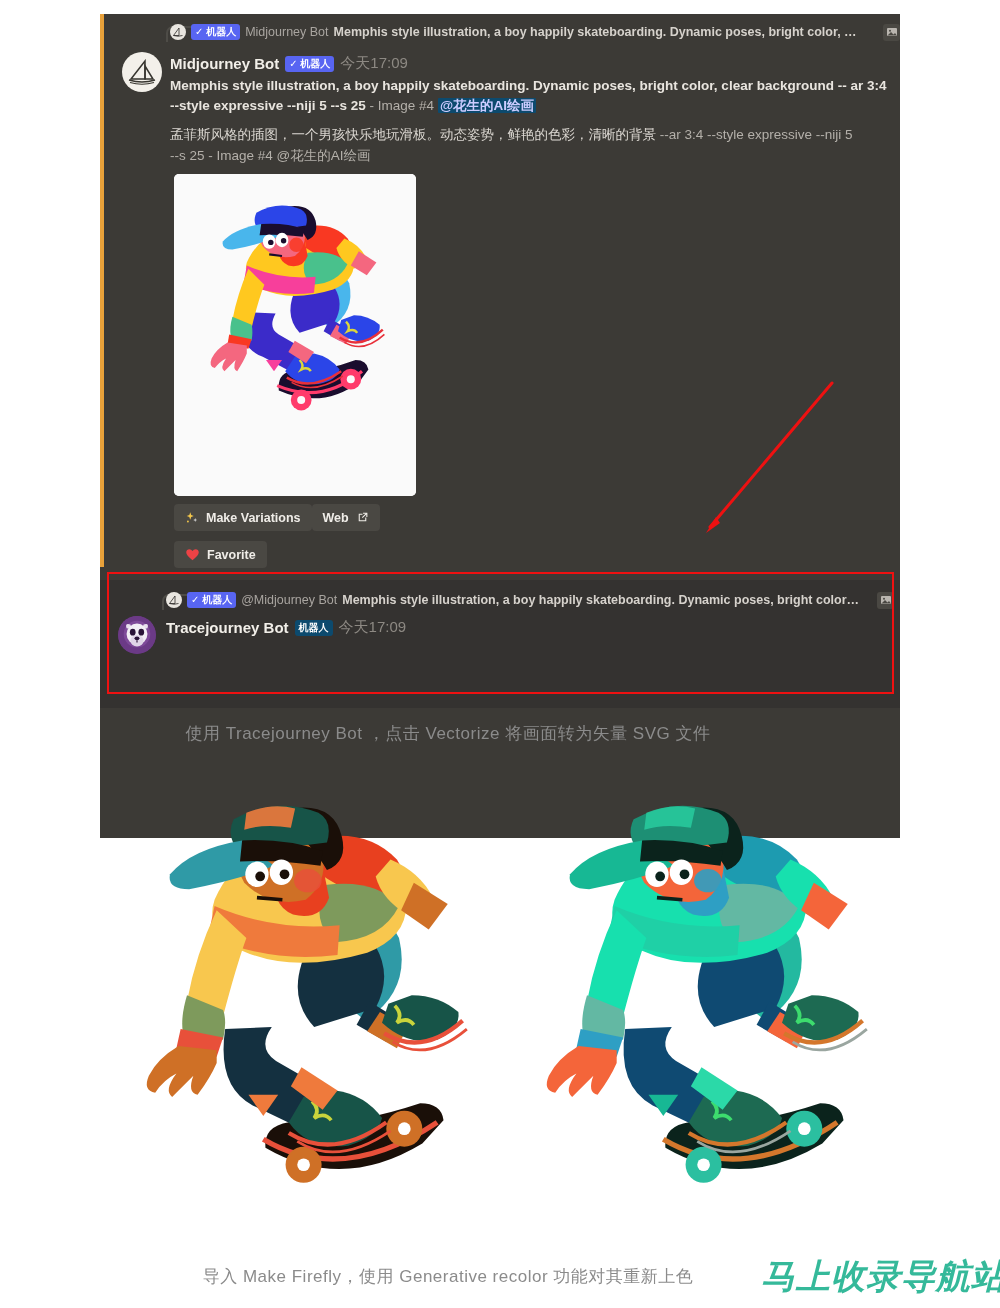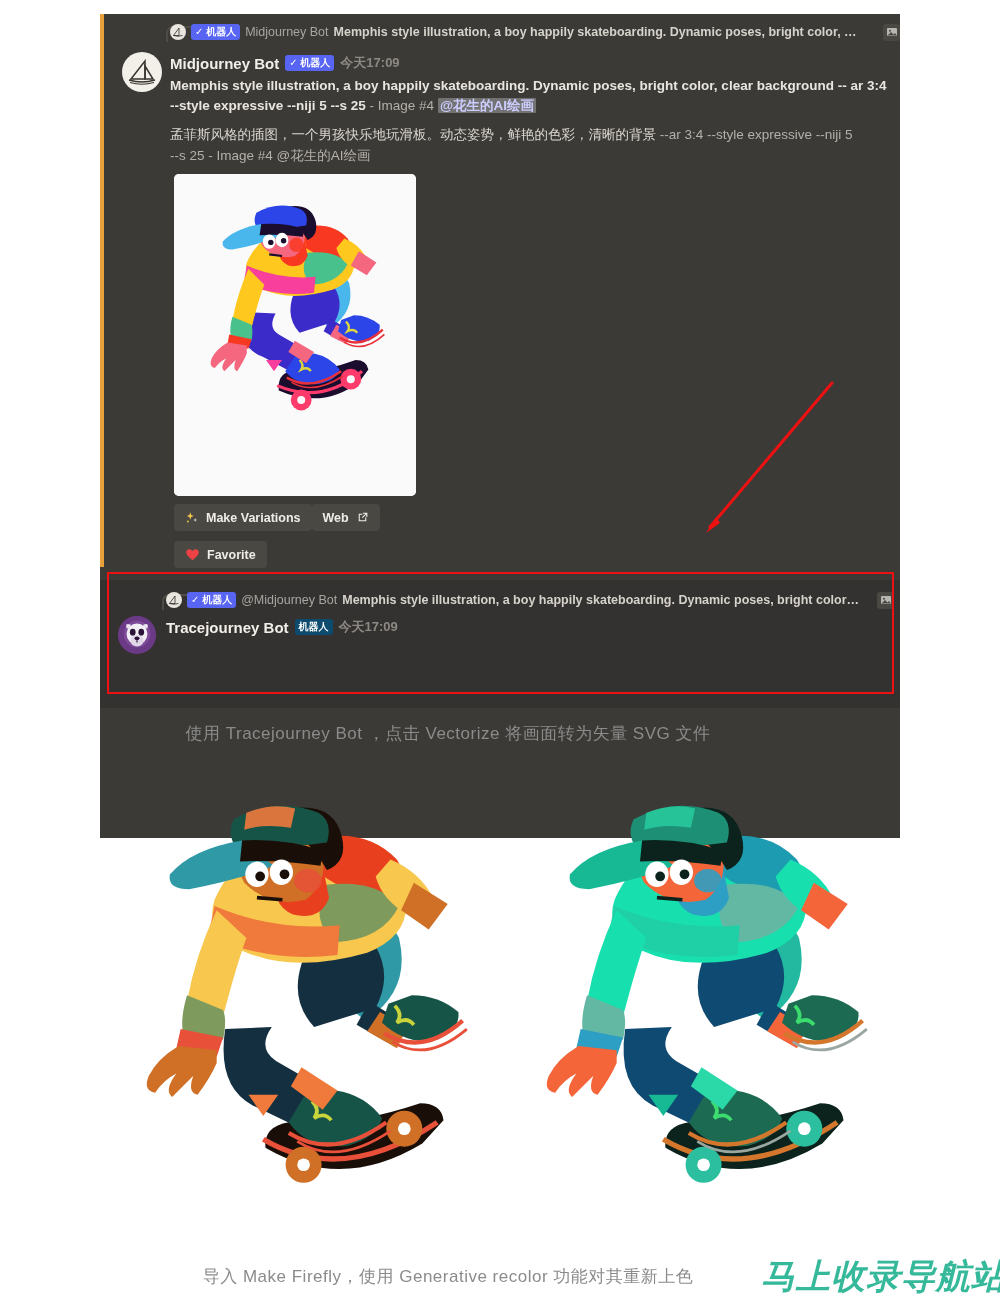--- a/index.html
+++ b/index.html
@@ -85,30 +85,30 @@
     background: #f3f0ea;
     display: flex; align-items: center; justify-content: center;
   }
   .avatar-mj svg { width: 30px; height: 26px; }
 
   .msg-head {
     position: absolute; left: 66px; top: 40px;
     display: flex; align-items: center; gap: 6px;
   }
   .author { color: #f2efe9; font-size: 15px; font-weight: 600; }
-  .timestamp { color: #8d8983; font-size: 13px; font-weight: bold; }
+  .timestamp { color: #8d8983; font-size: 15px; }
 
   .prompt-bold {
     position: absolute; left: 66px; top: 62px;
     width: 720px;
     color: #e9e5df; font-size: 13.5px; font-weight: bold;
     line-height: 20px;
   }
   .mention {
-    background: #737373; color: #ccccff;
+    background: #0c4a6e; color: #ccccff;
     border-radius: 1px; padding: 0 2px;
   }
   .dim { color: #b4b0aa; font-weight: normal; }
 
   .prompt-cn {
     position: absolute; left: 66px; top: 110px;
     width: 690px;
     color: #dcd8d2; font-size: 13.5px;
     line-height: 21px;
   }

